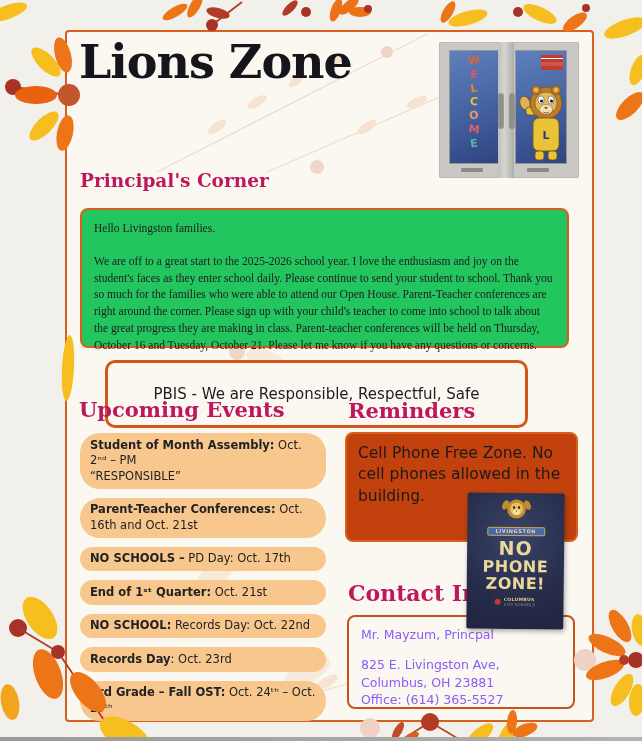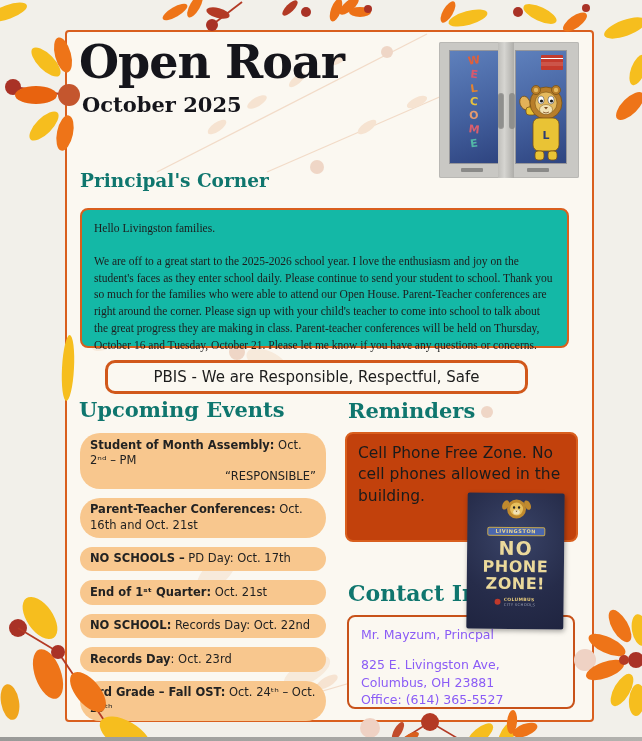--- a/index.html
+++ b/index.html
@@ -6,46 +6,46 @@
   .page{position:relative;width:642px;height:741px;background:#F2F0EA;overflow:hidden;
         font-family:"DejaVu Sans",sans-serif;}
   
   .panel{position:absolute;left:65px;top:30px;width:525px;height:688px;
          background:#FBF8F1;border:2px solid #D95F1E;border-radius:4px;z-index:1;}
   .panel > *{position:absolute;z-index:2;}
   .wm{z-index:0 !important;pointer-events:none;}
   
   .title{left:12px;top:6px;font:600 46px/1.05 "DejaVu Serif",serif;color:#15151B;letter-spacing:-1px;}
   .subtitle{left:15px;top:61px;font:700 21px/1.1 "DejaVu Serif",serif;color:#15151B;}
-  .h-serif{font:600 21px/1.1 "DejaVu Serif",serif;color:#0f766e;}
+  .h-serif{font:600 21px/1.1 "DejaVu Serif",serif;color:#be185d;}
   .principal-h{left:13px;top:139px;font-size:18.5px;}
   .events-h{left:12px;top:366px;}
   .reminders-h{left:281px;top:367px;}
   .contact-h{left:281px;top:549px;font-size:22px;}
   
-  .principal-box{left:13px;top:176px;width:461px;height:116px;background:#14b8a6;
+  .principal-box{left:13px;top:176px;width:461px;height:116px;background:#22c55e;
         border:2px solid #D95F1E;border-radius:8px;padding:10px 12px;
         font:400 11.5px/1.46 "Liberation Serif",serif;color:#1d1d1d;}
   .principal-box p{margin:0 0 16px 0;}
   .pbis-box{left:38px;top:328px;width:397px;border:3px solid #D1581B;border-radius:10px;
-        padding:5px 10px;text-align:center;font:400 15px/1.2 "DejaVu Sans",sans-serif;color:#1c1c1c;
+        padding:22px 10px;text-align:center;font:400 15px/1.2 "DejaVu Sans",sans-serif;color:#1c1c1c;
         background:#FBF8F1;}
   .reminders-box{left:278px;top:400px;width:207px;height:88px;border:2.5px solid #D95F1E;
         border-radius:8px;padding:9px 11px;font:400 15.5px/1.38 "DejaVu Sans",sans-serif;color:#1b1b1b;
         background:#c2410c;}
   .contact-box{left:280px;top:583px;width:200px;height:72px;border:2.5px solid #C8521A;
         border-radius:8px;padding:9px 12px;font:400 12.5px/1.42 "DejaVu Sans",sans-serif;color:#8b5cf6;
         background:#FBF8F1;}
   .contact-box .gap{height:12px;}
   
   .events-list{left:13px;top:401px;width:246px;}
   .pill{background:#F8C78E;border-radius:20px;padding:4.5px 10px;margin-bottom:9px;
         font:700 11.5px/1.35 "DejaVu Sans",sans-serif;color:#222;}
   .pill .rest{font-weight:400;}
-  .pill .l2{text-align:right;font-weight:400;}
+  .pill .l2{text-align:left;font-weight:400;}
   
   .door-photo{left:372px;top:10px;width:140px;height:136px;background:#C9C8C4;border-radius:2px;
         box-shadow:0 0 0 1px #B9B8B4 inset;}
   .pane{position:absolute;top:8px;height:112px;border:1px solid #96969A;
         background:linear-gradient(160deg,#5E80BC 0%,#44619F 55%,#2E4480 100%);overflow:hidden;}
   .pane-left{left:10px;width:48px;}
   .pane-right{left:76px;width:50px;}
   .divider{position:absolute;left:59px;top:0;width:16px;height:136px;
         background:linear-gradient(90deg,#BFBEBA,#D6D5D1 40%,#AEADA9);}
   .handle{position:absolute;top:52px;width:4px;height:34px;background:#8F8F8D;border-radius:2px;
@@ -125,22 +125,21 @@
           <circle cx="250" cy="135" r="7"></circle>
         <circle cx="320" cy="20" r="6"></circle>
           <circle cx="430" cy="35" r="5"></circle>
         <circle cx="170" cy="320" r="8"></circle>
           <circle cx="420" cy="380" r="6"></circle>
         <circle cx="60" cy="430" r="7"></circle>
           <circle cx="300" cy="600" r="8"></circle>
       </g>
     </svg>
 
-    <div class="title">Open Roar</div>
-    <div class="subtitle">October 2025</div>
+    <div class="title">Lions Zone</div>
 
     <div class="door-photo">
       <div class="pane pane-left">
         <div class="welcome-col">
           <span>W</span>
           <span>E</span>
           <span>L</span>
           <span>C</span>
           <span>O</span>
           <span>M</span>

